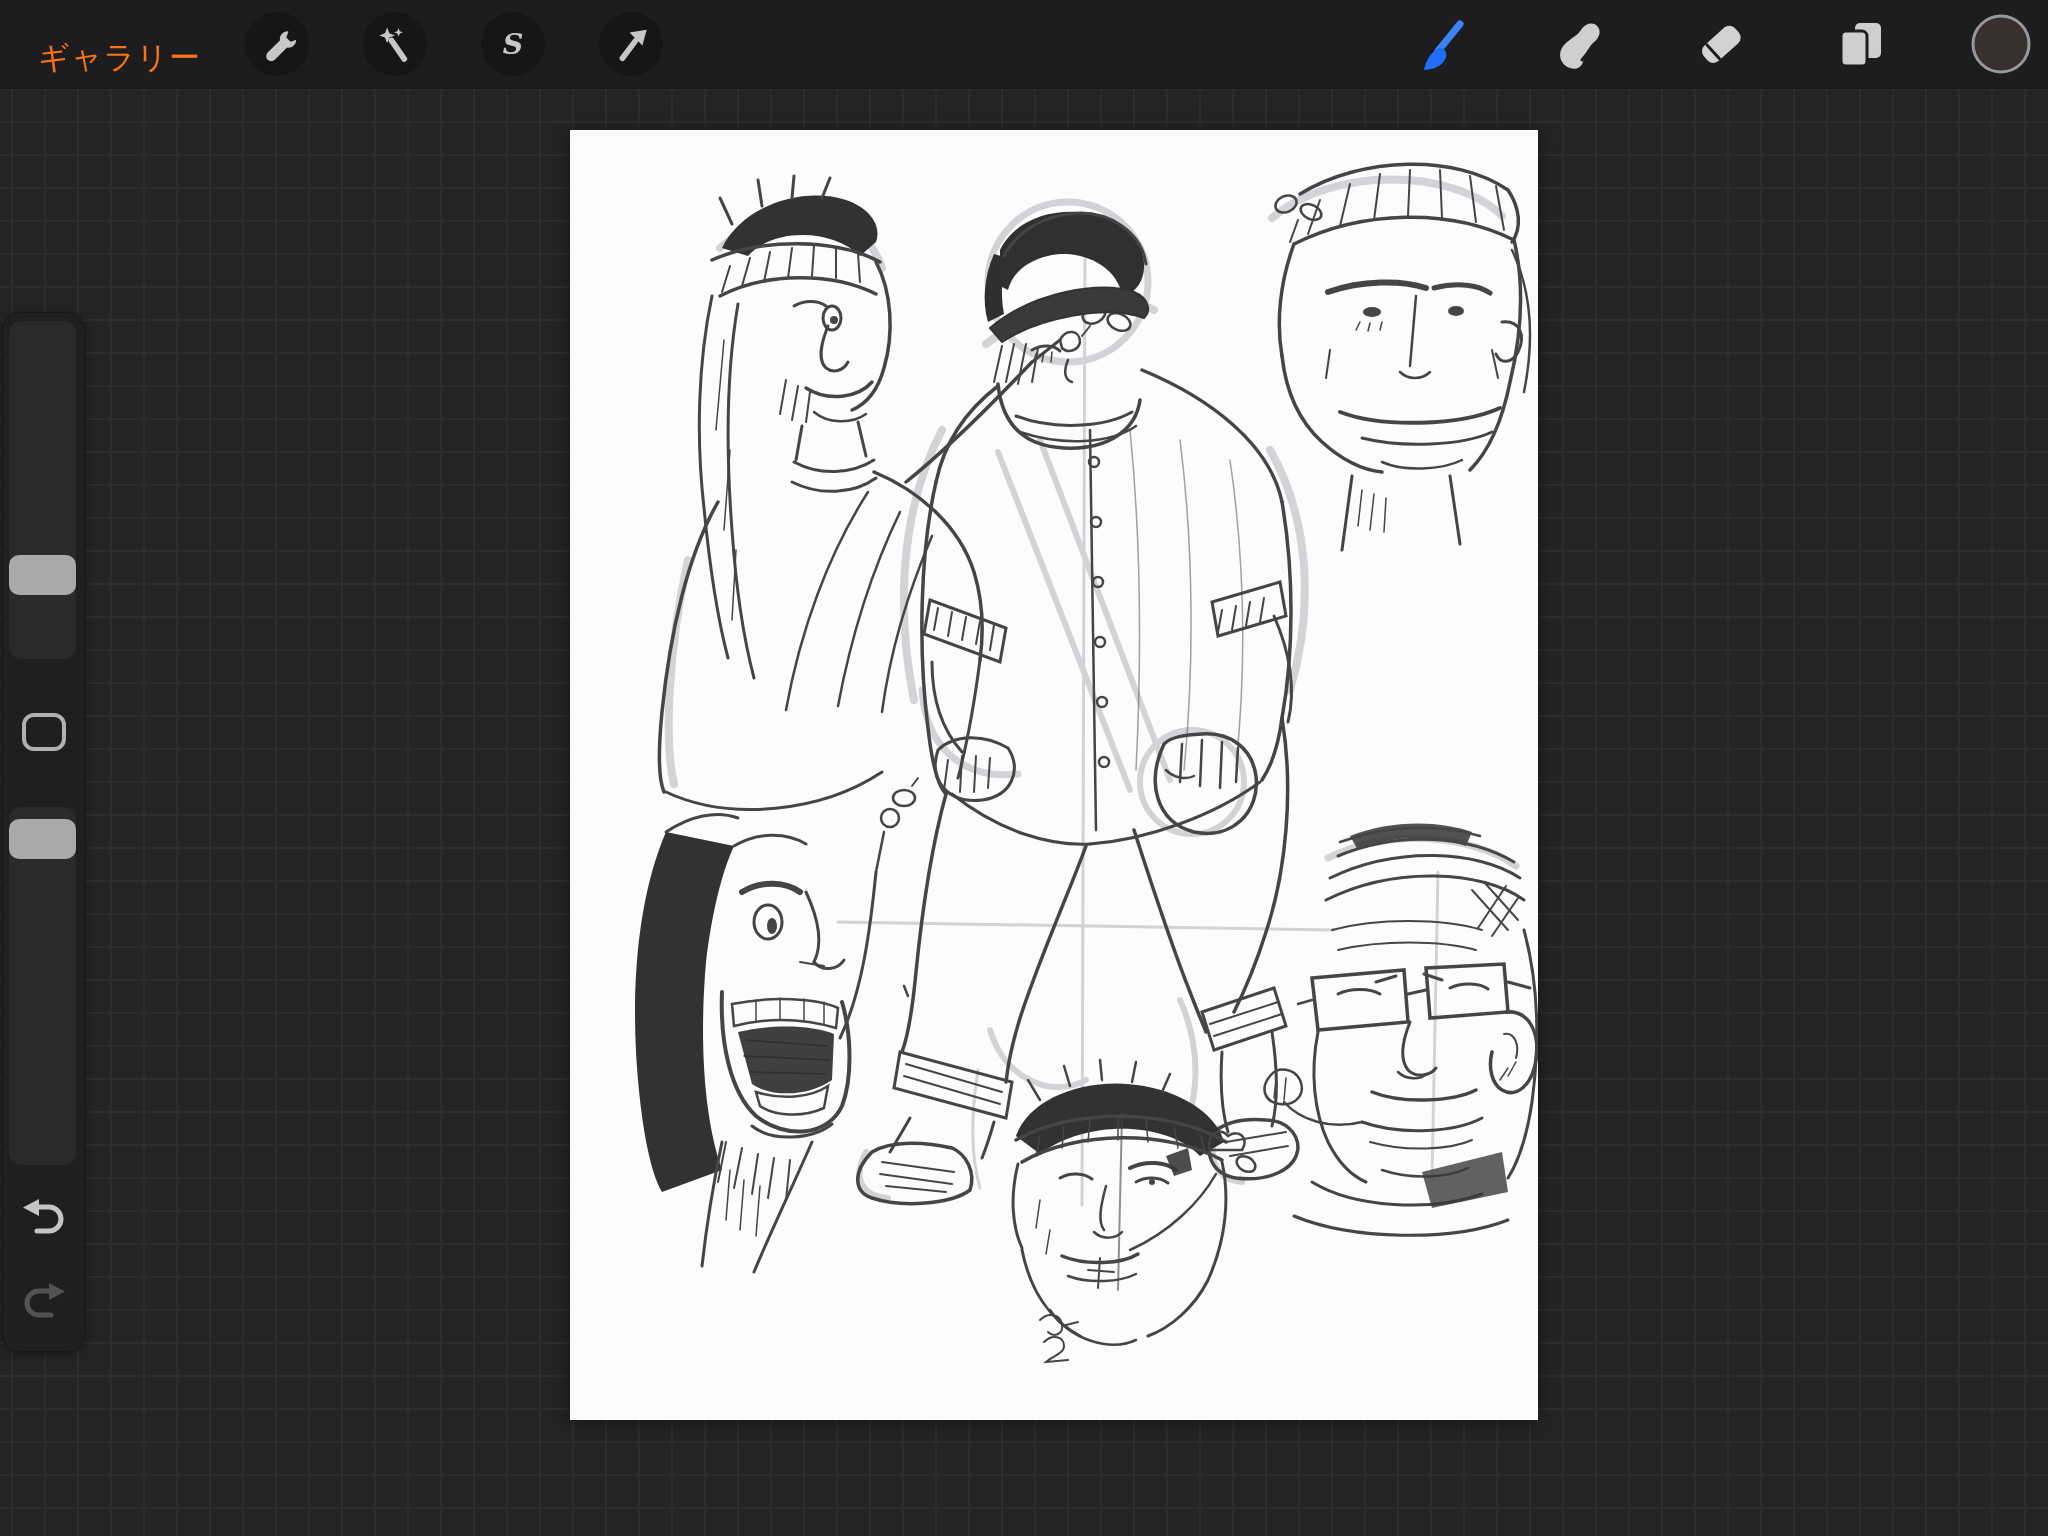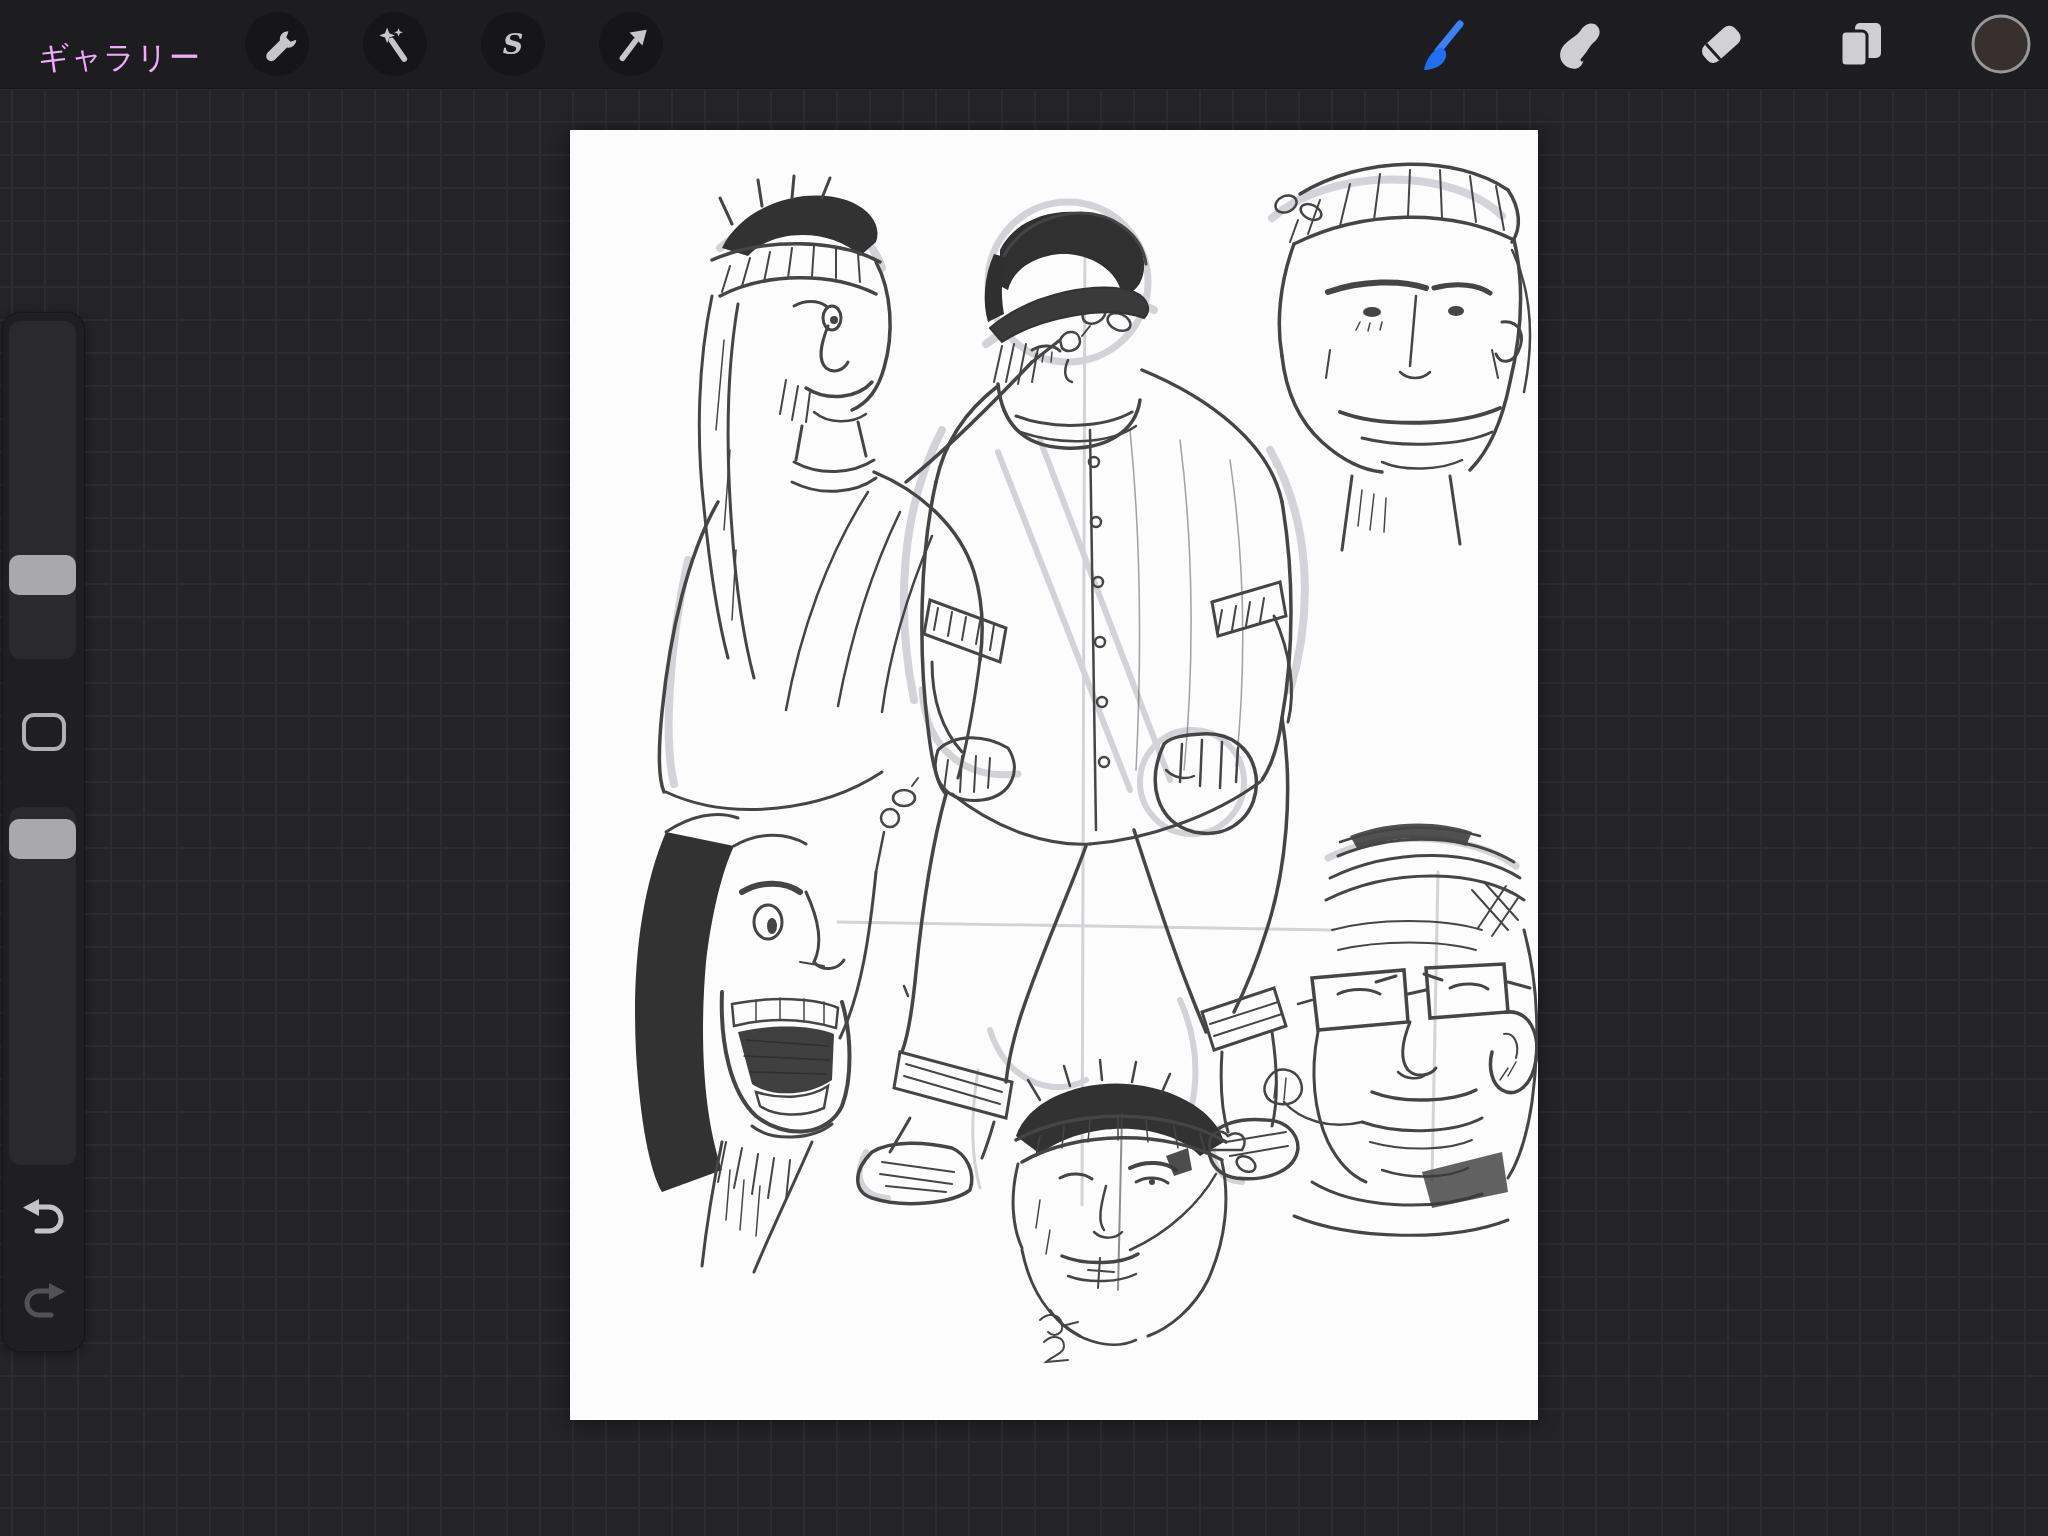--- a/index.html
+++ b/index.html
@@ -9,21 +9,21 @@
     --slider-handle:#a9a9ab; --modify-outline:#b0b0b3; --undo-icon:#c4c4c6;
     --redo-icon:#525254; --swatch-fill:#37302f; --swatch-ring:#98989a;
   }
   html,body{margin:0;padding:0;background:#000;}
   .screen{position:relative;width:2048px;height:1536px;overflow:hidden;
     font-family:"DejaVu Sans","Liberation Sans",sans-serif;background:var(--workspace-bg);}
   
   .toolbar{position:absolute;left:0;top:0;width:2048px;height:88px;
     background:var(--toolbar-bg);border-bottom:1px solid #151517;z-index:30;}
   .gallery-btn{position:absolute;left:38px;top:0;height:114px;line-height:88px;
-    background:none;border:none;color:#f0abfc;font-size:31px;letter-spacing:1px;
+    background:none;border:none;color:#f97316;font-size:31px;letter-spacing:1px;
     font-family:inherit;padding:0;cursor:pointer;}
   .tool-circle{position:absolute;top:12px;width:64px;height:64px;border-radius:50%;
     background:var(--button-circle-bg);border:none;padding:0;cursor:pointer;
     display:flex;align-items:center;justify-content:center;}
   .tool-plain{position:absolute;top:16px;width:56px;height:56px;background:none;
     border:none;padding:0;cursor:pointer;display:flex;align-items:center;justify-content:center;}
   .tool-circle svg,.tool-plain svg{display:block;}
   
   .workspace{position:absolute;left:0;top:88px;width:2048px;height:1448px;
     background-color:var(--workspace-bg);

